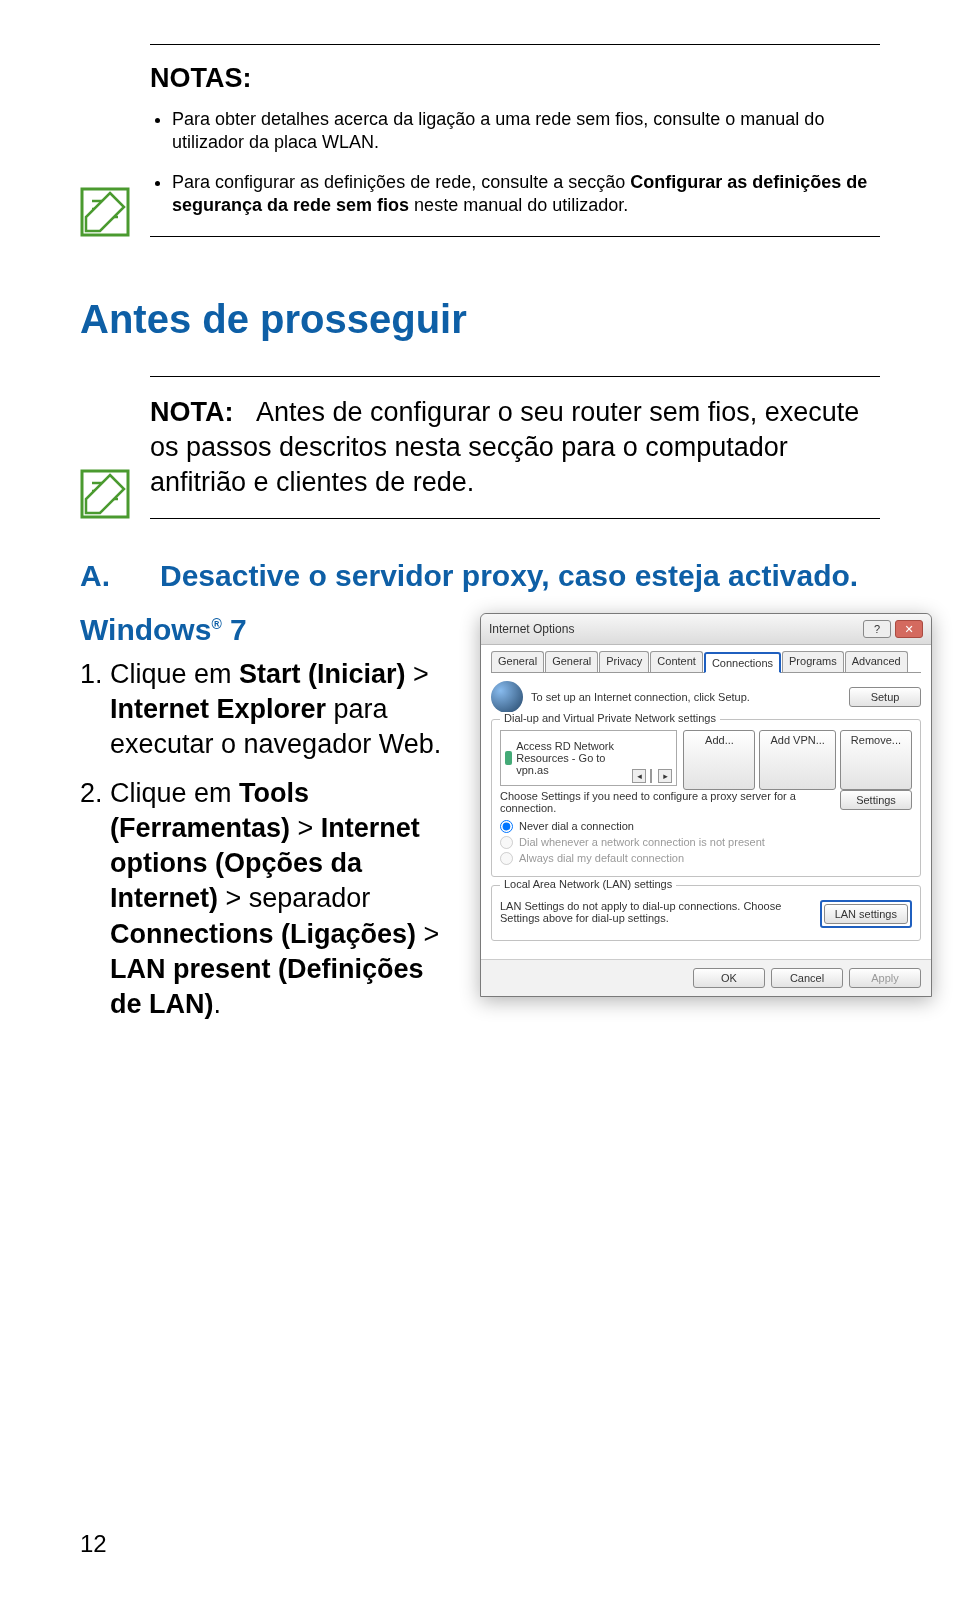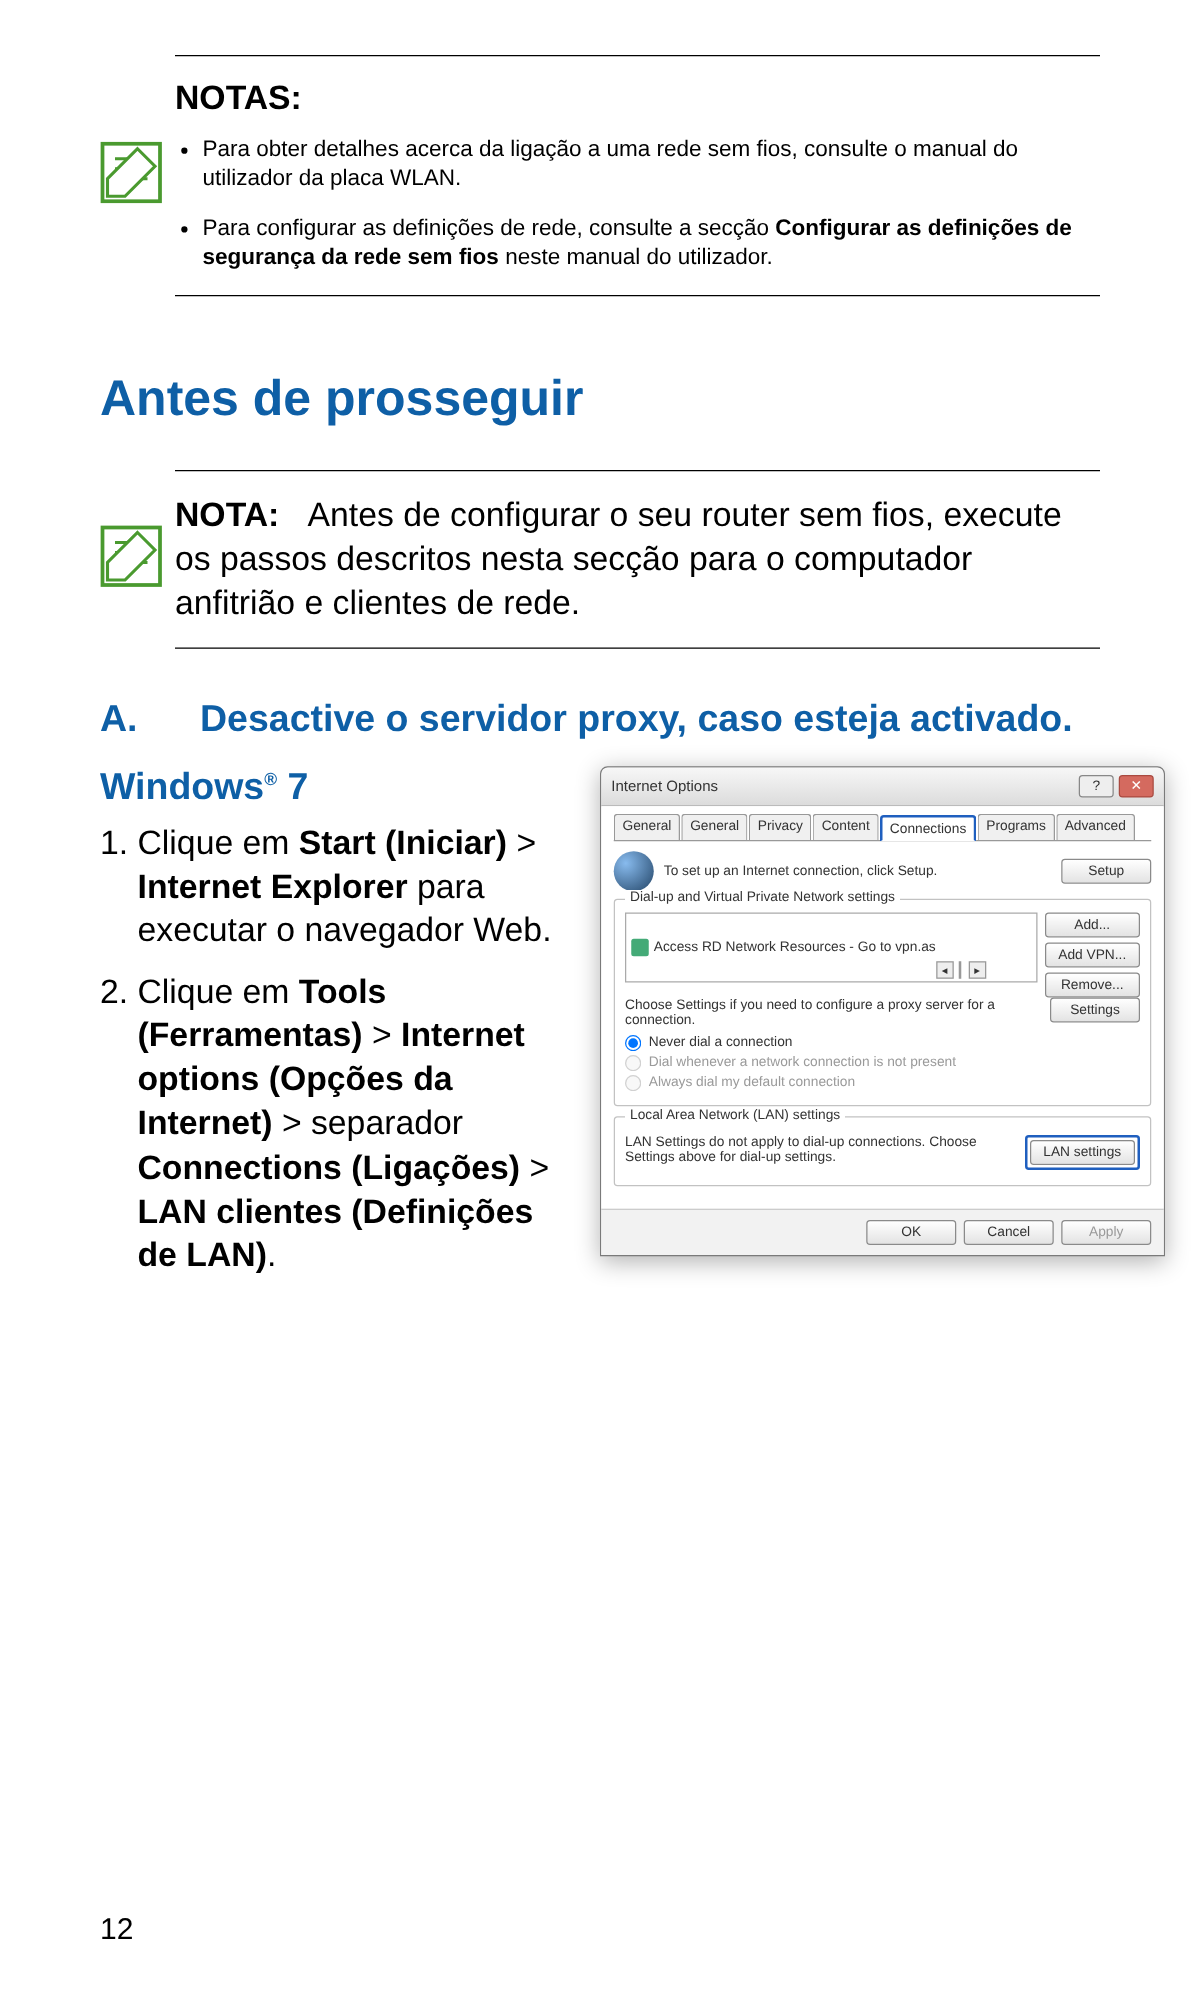--- a/index.html
+++ b/index.html
@@ -7,22 +7,22 @@
     width: 960px;
     height: 1598px;
     background: #fff;
     font-family: "Segoe UI", "Myriad Pro", Arial, sans-serif;
     color: #000;
     position: relative;
     padding: 40px 80px 0 80px;
   }
   .note-box {
     display: flex;
-    align-items: center;
-    gap: 10px;
+    align-items: flex-end;
+    gap: 20px;
     margin-bottom: 30px;
   }
   .note-icon {
     width: 50px;
     height: 50px;
     flex-shrink: 0;
   }
   .note-icon svg { display: block; }
   .note-body { flex: 1; }
   .hr-top, .hr-bottom {
@@ -197,21 +197,21 @@
     overflow: hidden;
     margin-bottom: 4px;
     display: flex;
     flex-direction: row;
   }
   .lb-item { display: flex; align-items: center; gap: 4px; }
   .lb-icon { width: 14px; height: 14px; background: #4a7; border-radius: 2px; display: inline-block; }
   .hscroll { display: flex; align-items: center; gap: 4px; margin-top: auto; }
   .hscroll .arr { width: 14px; height: 14px; border: 1px solid #999; background: #eee; font-size: 9px; line-height: 12px; text-align: center; }
   .hscroll .track { flex: 1; height: 14px; border: 1px solid #999; background: #f5f5f5; margin-right: 2px; }
-  .btn-stack { display: flex; flex-direction: column; gap: 4px; }
+  .btn-stack { display: flex; flex-direction: row; gap: 4px; }
   .list-row { display: flex; gap: 6px; }
   .list-row .listbox { flex: 1; }
   .proxy-row {
     display: flex;
     align-items: flex-start;
     gap: 8px;
     margin-bottom: 6px;
   }
   .radio, .radio-dis { display: flex; align-items: center; gap: 6px; font-size: 11px; margin: 3px 0; }
   .radio-dis { color: #9a9a9a; }
@@ -296,21 +296,21 @@
 <div class="two-col">
   <div class="left-col">
     <div class="os-heading">
       <span>Windows</span><sup>®</sup><span> 7</span>
     </div>
     <ol class="steps">
       <li>
         <span>Clique em </span><span class="bold">Start (Iniciar)</span><span> &gt; </span><span class="bold">Internet Explorer</span><span> para executar o navegador Web.</span>
       </li>
       <li>
-        <span>Clique em </span><span class="bold">Tools (Ferramentas)</span><span> &gt; </span><span class="bold">Internet options (Opções da Internet)</span><span> &gt; separador </span><span class="bold">Connections (Ligações)</span><span> &gt; </span><span class="bold">LAN clientes (Definições de LAN)</span><span>.</span>
+        <span>Clique em </span><span class="bold">Tools (Ferramentas)</span><span> &gt; </span><span class="bold">Internet options (Opções da Internet)</span><span> &gt; separador </span><span class="bold">Connections (Ligações)</span><span> &gt; </span><span class="bold">LAN present (Definições de LAN)</span><span>.</span>
       </li>
     </ol>
   </div>
 
   <div class="dialog-wrap">
     <div class="dialog">
       <div class="dlg-title">
         <span>Internet Options</span>
         <div class="dlg-title-right">
           <div class="dlg-btn-help">?</div>

